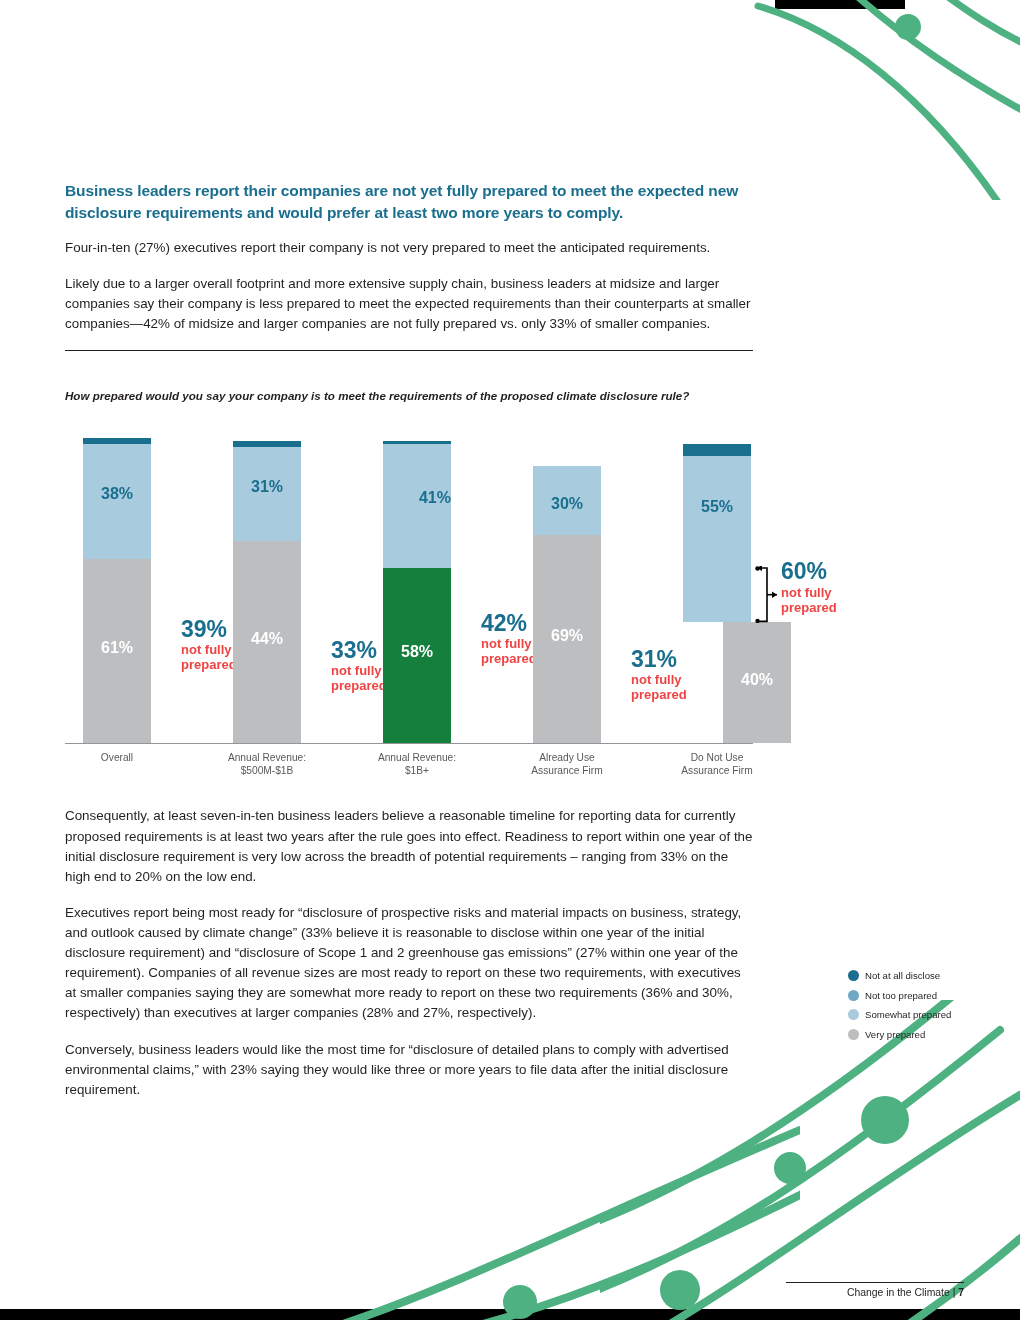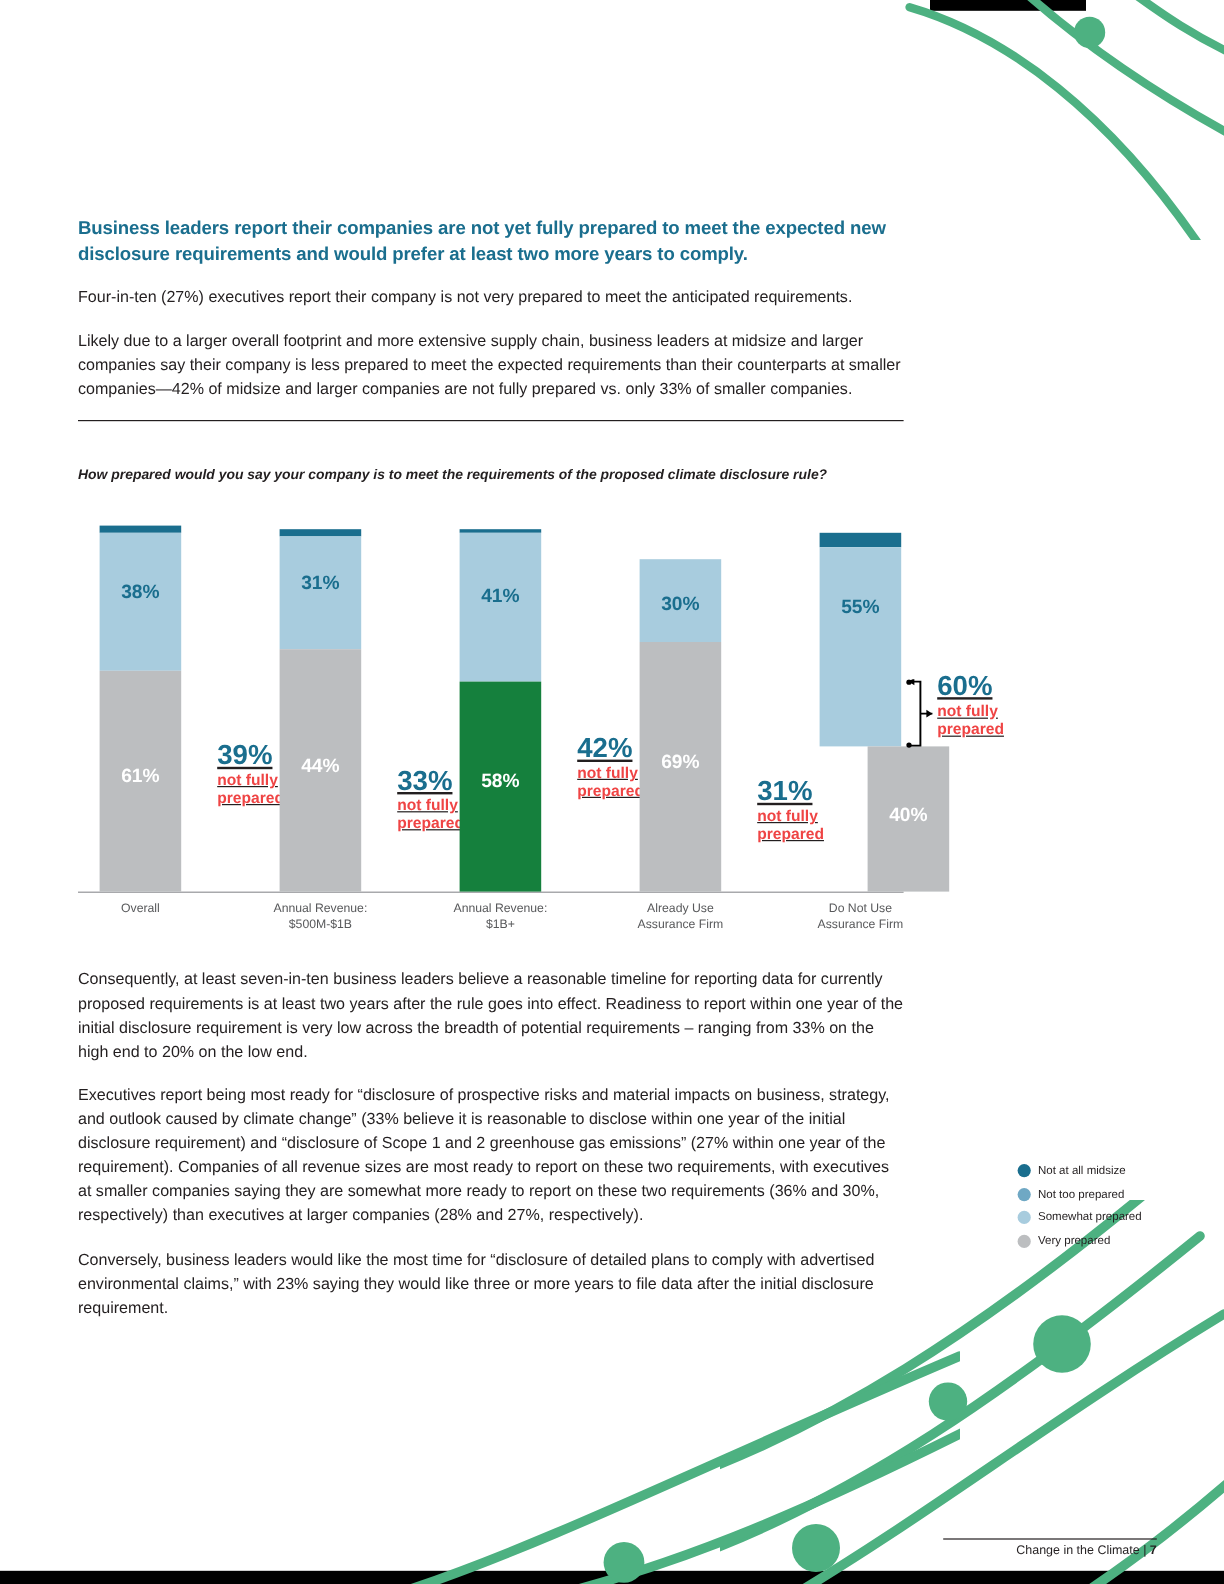--- a/index.html
+++ b/index.html
@@ -56,21 +56,21 @@
   .seg-gray-label { font-size:16px; color:#ffffff; }
 
   .cat-label {
     position:absolute; top:338px; width:150px; text-align:center;
     font-size:10.2px; line-height:1.26; color:#58595b;
   }
 
   
   .callout { position:absolute; }
   .bracket { position:absolute; }
-  .callout-text { position:absolute; left:26px;text-decoration:underline; }
+  .callout-text { position:absolute; left:26px; }
   .callout-big { font-size:23px; font-weight:bold; color:#1A6E8E; line-height:0.98; white-space:nowrap; }
   .callout-sub { font-size:13px; font-weight:bold; color:#ef4444; line-height:1.14; margin-top:3px; white-space:nowrap; }
 
   
   .legend { position:absolute; left:783px; top:620px; }
   .legend-item { display:flex; align-items:center; margin-bottom:8.5px; }
   .legend-dot { width:11px; height:11px; border-radius:50%; margin-right:6px; flex:0 0 auto; }
   .legend-text { font-size:9.6px; color:#231f20; white-space:nowrap; }
 
   
@@ -195,21 +195,21 @@
                 <div>prepared</div>
               </div>
             </div>
           </div>
           <div class="bar-group" style="left: 318px;">
             <div class="bar">
               <div class="seg" style="height: 3.02px; background: rgb(26, 110, 142);">
                 <div class="seg-label seg-tiny-label" style="top: 4.02px;">1%</div>
               </div>
               <div class="seg" style="height: 123.82px; background: rgb(168, 204, 222);">
-                <div class="seg-label seg-mid-label" style="top: 44.719px;">41%</div>
+                <div class="seg-label seg-mid-label" style="top: 44.719px; text-align: right;">41%</div>
               </div>
               <div class="seg" style="height: 175.16px; background: #15803d;">
                 <div class="seg-label seg-gray-label" style="top: 75.58px;">58%</div>
               </div>
             </div>
           </div>
           <div class="cat-label" style="left: 277px;">
             <div>Annual Revenue:</div>
             <div>$1B+</div>
           </div>
@@ -293,21 +293,21 @@
                 <div>not fully</div>
                 <div>prepared</div>
               </div>
             </div>
           </div>
         </div>
 
       <div class="legend" id="legend">
           <div class="legend-item">
             <span class="legend-dot" style="background: rgb(26, 110, 142);"></span>
-            <span class="legend-text">Not at all midsize</span>
+            <span class="legend-text">Not at all disclose</span>
           </div>
           <div class="legend-item">
             <span class="legend-dot" style="background: rgb(111, 168, 196);"></span>
             <span class="legend-text">Not too prepared</span>
           </div>
           <div class="legend-item">
             <span class="legend-dot" style="background: rgb(168, 204, 222);"></span>
             <span class="legend-text">Somewhat prepared</span>
           </div>
           <div class="legend-item">

